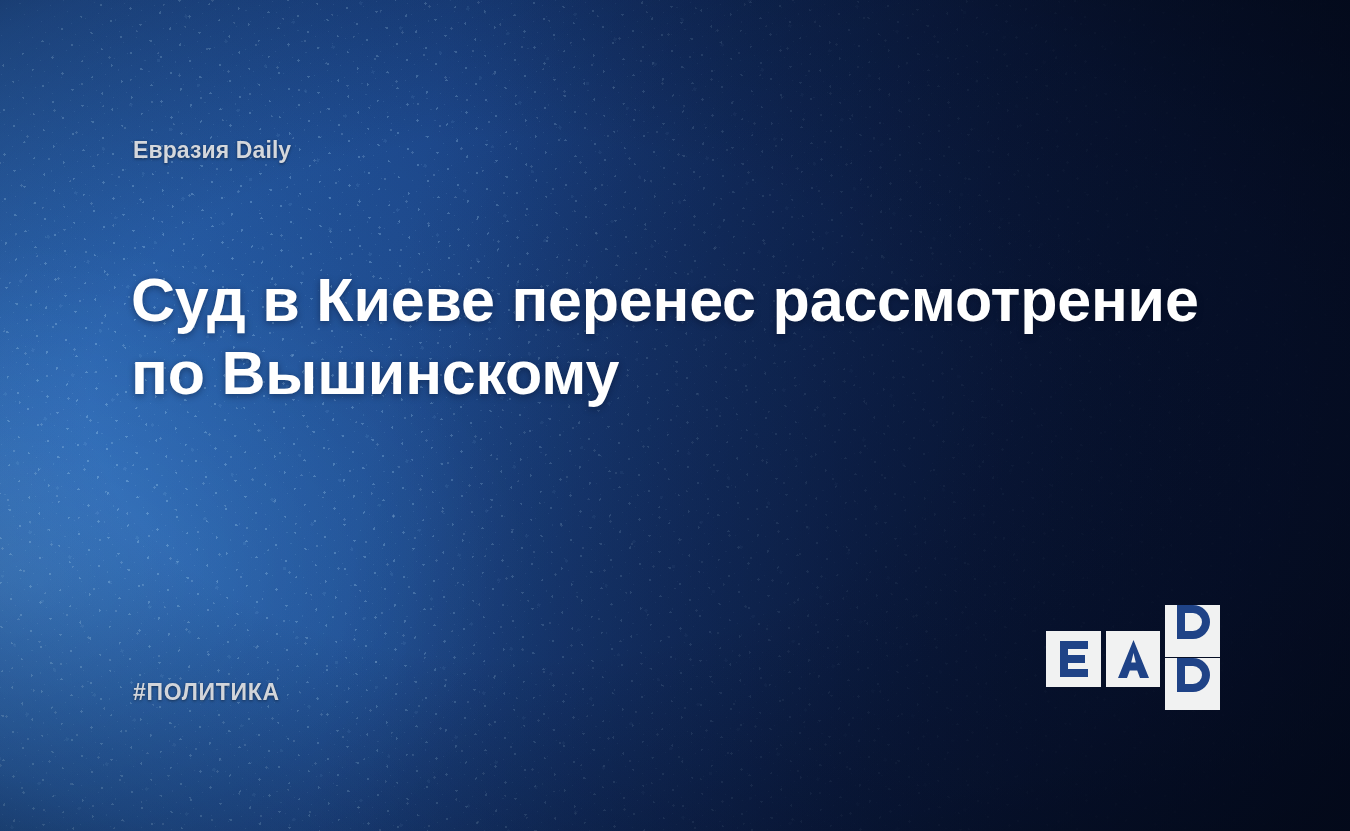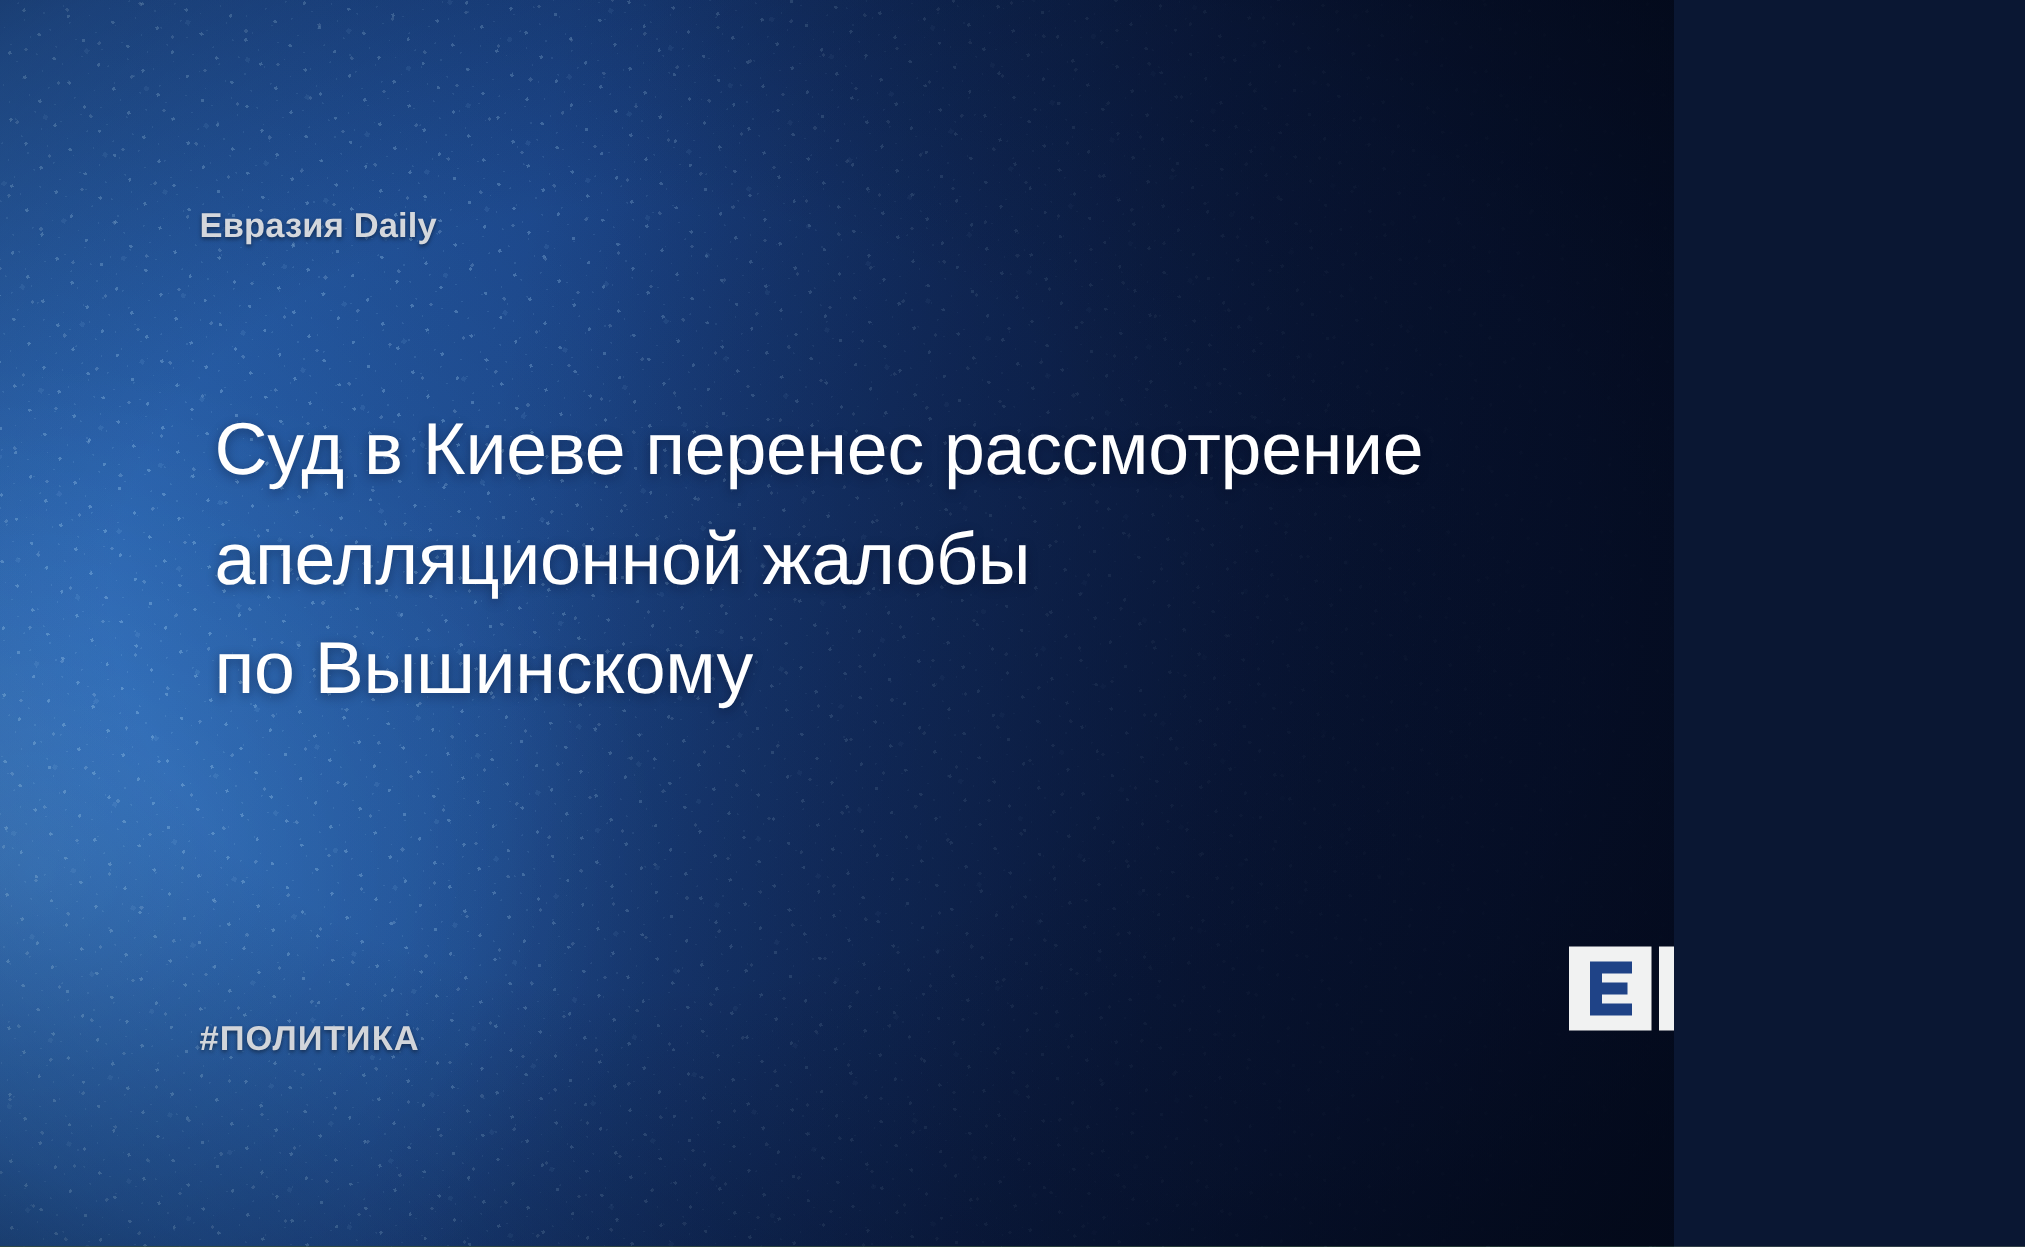--- a/index.html
+++ b/index.html
@@ -7,23 +7,23 @@
   html, body {
     width:1350px; height:831px;
     overflow:hidden;
     background:#0a1733;
     font-family:"Liberation Sans", sans-serif;
   }
 
   
   .card {
     position:relative;
-    width:1116px; height:831px;
+    width:1350px; height:831px;
     overflow:hidden;
-    background:#4d7c0f;
+    background:#1d4ed8;
   }
 
   
   .bg-base {
     position:absolute; inset:0;
     background:
       radial-gradient(ellipse 95% 120% at -12% 62%, #2a5596 0%, #1d4484 18%, #173a72 32%, #122e5e 48%, #0e2450 64%, #0b1c42 80%, #091637 100%),
       linear-gradient(115deg, #17386f 0%, #123064 22%, #0e2551 48%, #0a1c41 72%, #071330 100%);
     background-blend-mode: screen, normal;
   }
@@ -133,24 +133,23 @@
     position:absolute; left:133px; top:137px;
     font-size:23px; font-weight:bold;
     color:#d4d7dc; letter-spacing:.1px;
     text-shadow:0 1px 3px rgba(0,0,0,.45);
     white-space:nowrap;
   }
 
   .headline {
     position:absolute; left:131px; top:264px;
     width:1000px;
-    font-size:49px; font-weight:normal; line-height:73px;
+    font-size:61px; font-weight:bold; line-height:73px;
     color:#ffffff; letter-spacing:-0.2px;
     text-shadow:0 2px 7px rgba(2,10,30,.40);
-    margin-left:12px;
   }
   .headline .hl-line { display:block; white-space:nowrap; }
 
   .hashtag {
     position:absolute; left:133px; top:679px;
     font-size:23px; font-weight:bold;
     color:#d2d5da; letter-spacing:.7px;
     text-shadow:0 1px 3px rgba(0,0,0,.45);
     white-space:nowrap;
   }
@@ -190,21 +189,20 @@
   <div class="bg-glow"></div>
   <div class="bg-dark-right"></div>
   <div class="bg-vignette"></div>
 
   <div class="content">
 
     <div class="brand">Евразия Daily</div>
 
     <h1 class="headline">
       <span class="hl-line">Суд в Киеве перенес рассмотрение</span>
-      <span class="hl-line">апелляционной жалобы</span>
       <span class="hl-line">по Вышинскому</span>
     </h1>
 
     <div class="hashtag">#ПОЛИТИКА</div>
 
     <div class="logo">
 
       <div class="logo-tile tile-e">
         <svg width="55" height="56" viewBox="0 0 55 56" aria-hidden="true">
           <path d="M14 10 H42 V18 H22 V24 H39 V32 H22 V38 H42 V46 H14 Z" fill="#1f4387"></path>

